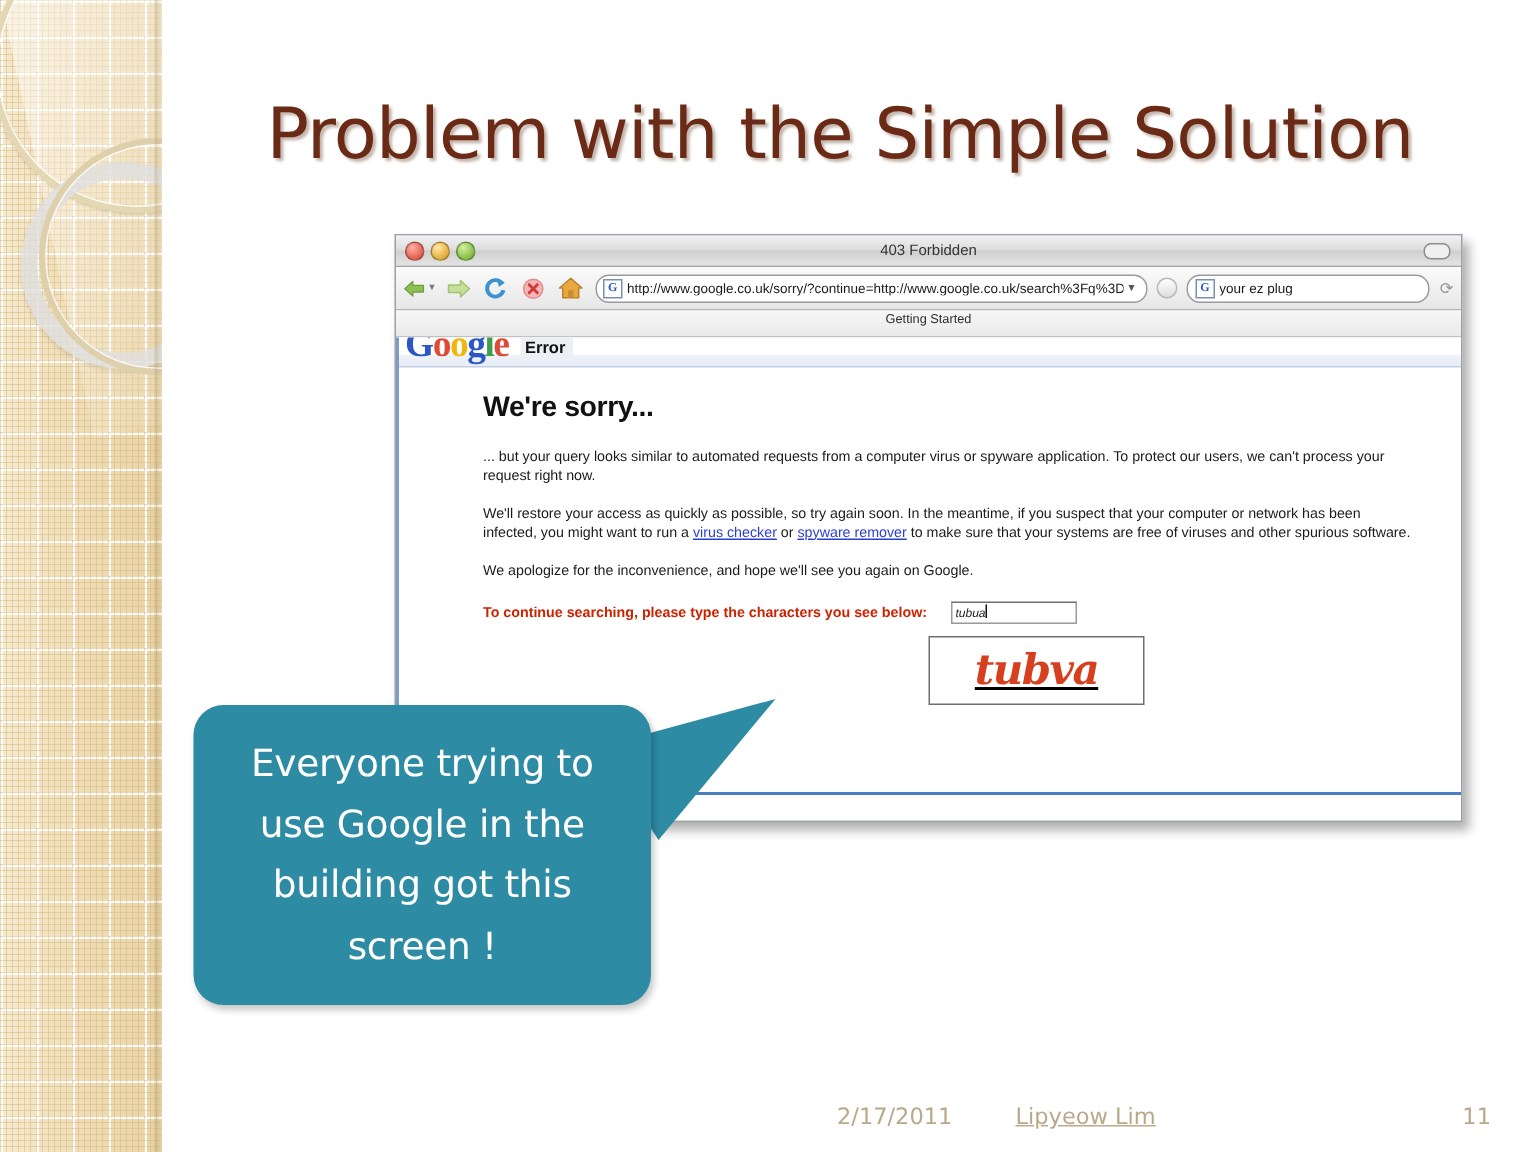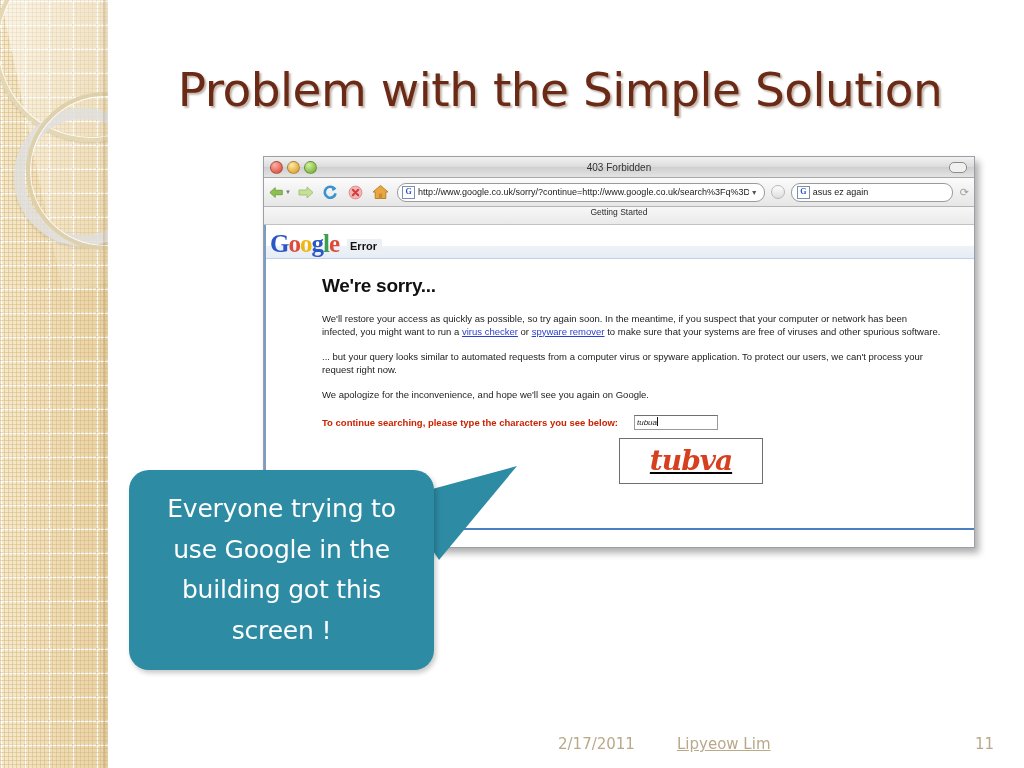--- a/index.html
+++ b/index.html
@@ -274,21 +274,21 @@
     border-left: 2px solid #7a9cc6;
     overflow: hidden;
   }
   .g-header {
     display: flex;
     align-items: flex-end;
     gap: 8px;
     background: linear-gradient(to bottom, #ffffff 0%, #ffffff 62%, #eef2f8 63%, #e7edf6 100%);
     border-bottom: 1px solid #c3d0e4;
     padding: 3px 0 2px 4px;
-    height: 34px;
+    height: 20px;
     box-sizing: border-box;
   }
   .glogo {
     font-family: "Liberation Serif", serif;
     font-size: 25px;
     font-weight: bold;
     letter-spacing: -1px;
     line-height: 1;
   }
   .gb { color: #2a56c6; }
@@ -491,21 +491,21 @@
       <div class="urlbox">
         <div class="gfav">G</div>
         <div class="urltext">http://www.google.co.uk/sorry/?continue=http://www.google.co.uk/search%3Fq%3D</div>
         <div class="url-caret">▼</div>
       </div>
 
       <div class="dot-btn"></div>
 
       <div class="searchbox">
         <div class="gfav">G</div>
-        <div class="searchtext">asus ez again</div>
+        <div class="searchtext">your ez plug</div>
       </div>
       <div class="reload-lite">⟳</div>
     </div>
 
     <div class="bookmarkbar">
       <div class="bm">
         <span>Getting Started</span>
       </div>
       <div class="bm">
         <span>Latest Headlines</span>
@@ -516,23 +516,23 @@
     <div class="page">
 
       <div class="g-header">
         <div class="glogo"><span class="gb">G</span><span class="gr">o</span><span class="gy">o</span><span class="gb">g</span><span class="gg">l</span><span class="gr">e</span></div>
         <div class="gerr">Error</div>
       </div>
 
       <div class="body-wrap">
         <div class="sorry-h">We're sorry...</div>
 
+        <p class="para">... but your query looks similar to automated requests from a computer virus or spyware application. To protect our users, we can't process your request right now.</p>
+
         <p class="para"><span>We'll restore your access as quickly as possible, so try again soon. In the meantime, if you suspect that your computer or network has been infected, you might want to run a </span><a href="#">virus checker</a><span> or </span><a href="#">spyware remover</a><span> to make sure that your systems are free of viruses and other spurious software.</span></p>
-
-        <p class="para">... but your query looks similar to automated requests from a computer virus or spyware application. To protect our users, we can't process your request right now.</p>
 
         <p class="para">We apologize for the inconvenience, and hope we'll see you again on Google.</p>
 
         <div class="captcha-line">
           <span class="captcha-label">To continue searching, please type the characters you see below:</span>
           <span class="captcha-input"><span>tubua</span><span class="caret-bar"></span></span>
         </div>
 
         <div class="captcha-img">
           <span class="captcha-text">tubva</span>

